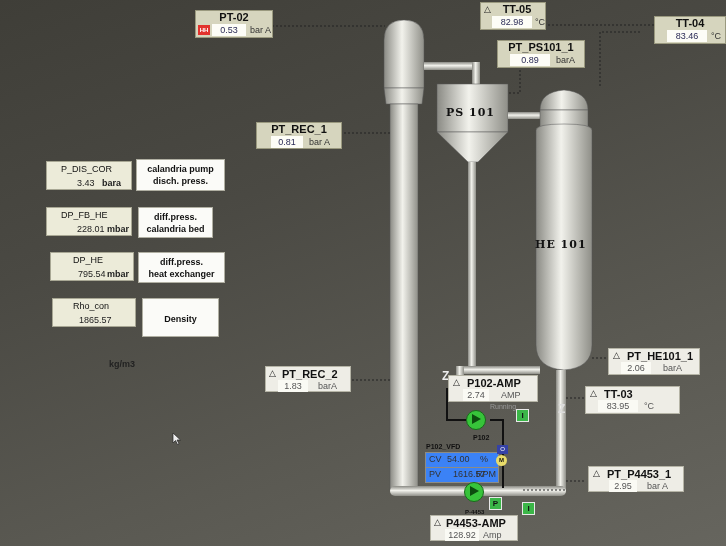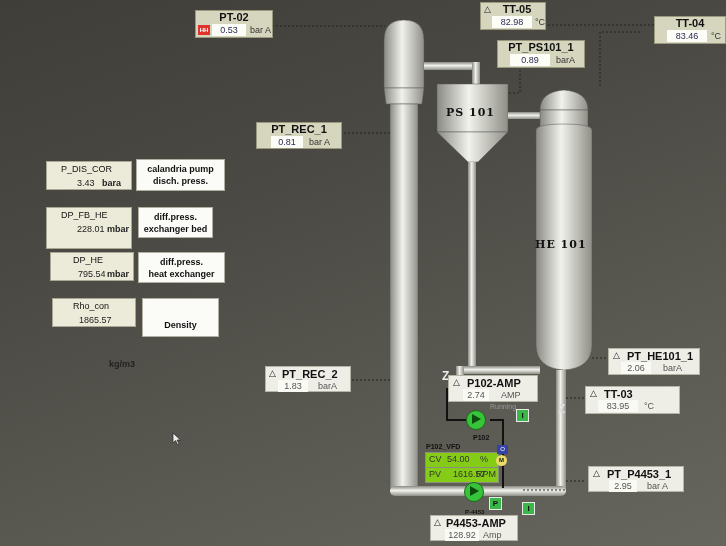--- a/index.html
+++ b/index.html
@@ -17,21 +17,21 @@
   .tagw .u{position:absolute;font-size:9px;color:#555;line-height:12px;}
   .bell{position:absolute;font-size:9px;color:#222;}
   .lbox{position:absolute;background:#ecebd9;border:1px solid #a8a794;box-sizing:border-box;}
   .lbox .t{position:absolute;font-size:9px;color:#111;}
   .lbox .v{position:absolute;font-size:9px;color:#222;}
   .dbox{position:absolute;background:#fbfbf8;border:1px solid #b0afa2;box-sizing:border-box;font-size:9px;font-weight:bold;color:#111;text-align:center;line-height:12px;padding-top:3px;}
   .vessel-label{position:absolute;font-family:"DejaVu Serif",serif;font-weight:bold;font-size:11px;color:#111;letter-spacing:1px;text-align:right;}
   .pump{position:absolute;width:18px;height:18px;border-radius:50%;background:#37c43a;border:1px solid #196b1b;}
   .pump:after{content:"";position:absolute;left:5px;top:3px;border-left:9px solid #0c4d0e;border-top:5px solid transparent;border-bottom:5px solid transparent;}
   .sq{position:absolute;width:11px;height:11px;background:#3bb648;border:1px solid #e8e8e8;color:#111;font-size:8px;font-weight:bold;text-align:center;line-height:11px;}
-  .vfd{position:absolute;background:#84cc16;border:1px solid #8d8c84;}
+  .vfd{position:absolute;background:#3b82f6;border:1px solid #8d8c84;}
 </style>
 </head>
 <body>
 
 <svg class="abs" style="left:0;top:0" width="726" height="546">
   <defs>
     <linearGradient id="pipeV" x1="0" x2="1" y1="0" y2="0">
       <stop offset="0" stop-color="#8a8a84"></stop>
         <stop offset="0.45" stop-color="#f2f2ec"></stop>
         <stop offset="1" stop-color="#8f8f88"></stop>
@@ -125,46 +125,46 @@
 <div class="lbox" style="left:46px;top:161px;width:86px;height:29px;">
   <div class="t" style="left:14px;top:2px;">P_DIS_COR</div>
   <div class="v" style="left:30px;top:16px;">3.43</div>
   <div class="v" style="left:55px;top:16px;font-weight:bold;">bara</div>
 </div>
 <div class="dbox" style="left:136px;top:159px;width:89px;height:32px;">
   <div>calandria pump</div>
   <div>disch. press.</div>
 </div>
 
-<div class="lbox" style="left:46px;top:207px;width:86px;height:42px;">
+<div class="lbox" style="left:46px;top:207px;width:86px;height:29px;">
   <div class="t" style="left:14px;top:2px;">DP_FB_HE</div>
   <div class="v" style="left:30px;top:16px;">228.01</div>
   <div class="v" style="left:60px;top:16px;font-weight:bold;">mbar</div>
 </div>
 <div class="dbox" style="left:138px;top:207px;width:75px;height:31px;">
   <div>diff.press.</div>
-  <div>exchanger bed</div>
+  <div>calandria bed</div>
 </div>
 
 <div class="lbox" style="left:50px;top:252px;width:84px;height:29px;">
   <div class="t" style="left:22px;top:2px;">DP_HE</div>
   <div class="v" style="left:27px;top:16px;">795.54</div>
   <div class="v" style="left:56px;top:16px;font-weight:bold;">mbar</div>
 </div>
 <div class="dbox" style="left:138px;top:252px;width:87px;height:31px;">
   <div>diff.press.</div>
   <div>heat exchanger</div>
 </div>
 
 <div class="lbox" style="left:52px;top:298px;width:84px;height:29px;">
   <div class="t" style="left:20px;top:2px;">Rho_con</div>
   <div class="v" style="left:26px;top:16px;">1865.57</div>
   <div class="v" style="left:56px;top:16px;font-weight:bold;margin-top:44px;">kg/m3</div>
 </div>
-<div class="dbox" style="left:142px;top:298px;width:77px;height:39px;padding-top:20px;">
+<div class="dbox" style="left:142px;top:298px;width:77px;height:39px;padding-top:14px;">
   <div>Density</div>
 </div>
 
 <div class="tagw" style="left:265px;top:366px;width:86px;height:26px;">
   <span class="bell" style="left:3px;top:1px;">△</span>
   <div class="t" style="left:16px;top:1px;">PT_REC_2</div>
   <div class="v" style="left:12px;top:13px;width:30px;">1.83</div>
   <div class="u" style="left:52px;top:13px;">barA</div>
 </div>
 

